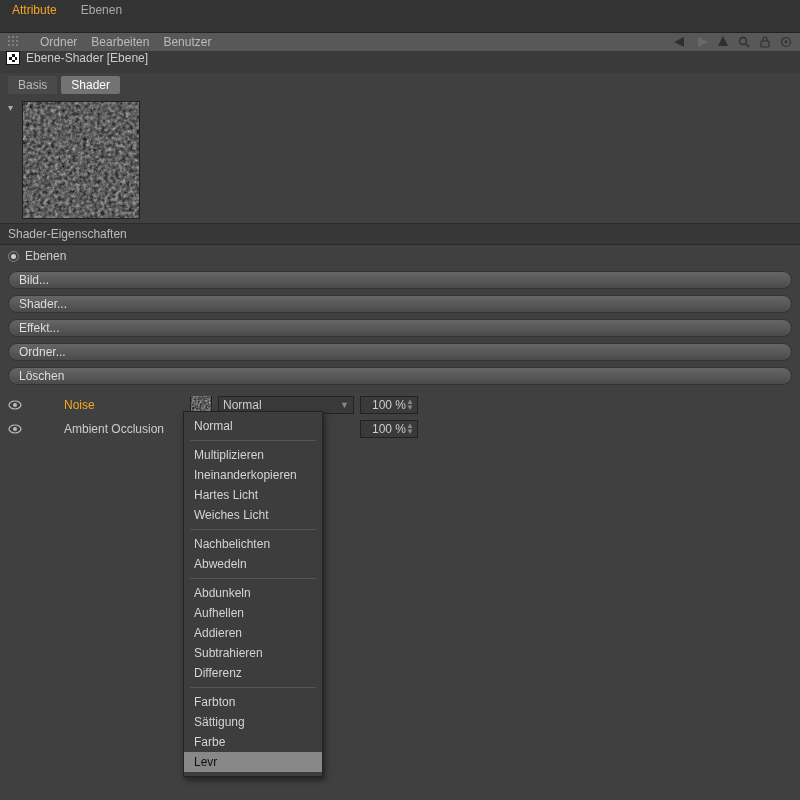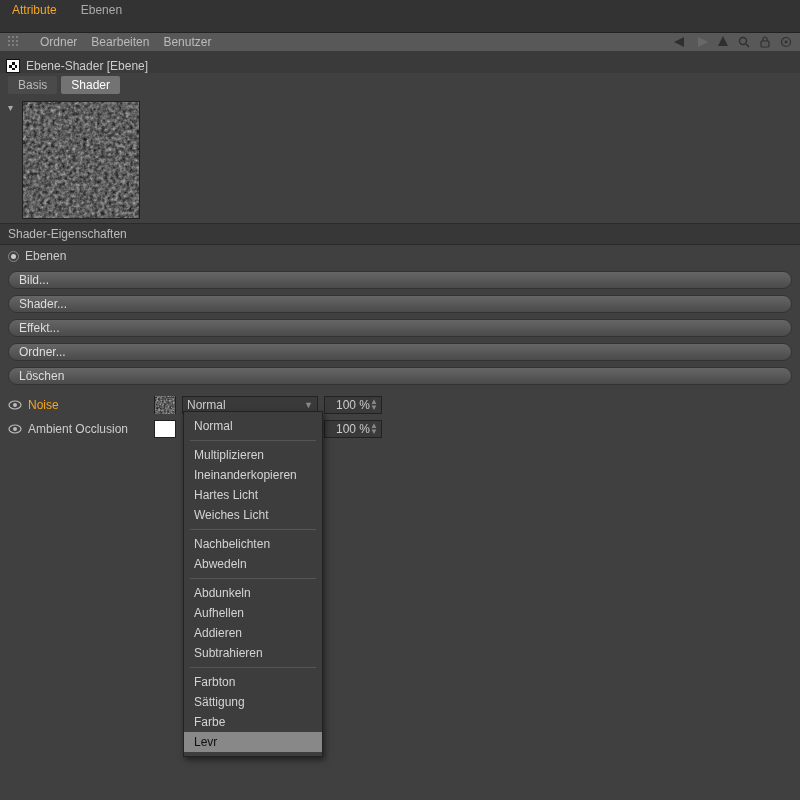--- a/index.html
+++ b/index.html
@@ -5,39 +5,39 @@
   * { margin: 0; padding: 0; box-sizing: border-box; font-family: Arial, Helvetica, sans-serif; font-size: 12px; user-select: none; }
   body { width: 800px; height: 800px; background: #404040; color: #ccc; overflow: hidden; }
   .tabs-row { display: flex; background: #333; height: 33px; border-bottom: 1px solid #222; }
   .tab { padding: 3px 12px 2px; cursor: pointer; color: #aaa; }
   .tab.active { color: #f5a623; }
   .menubar { display: flex; align-items: center; background: #585858; height: 18px; padding: 0 8px; gap: 14px; position: relative; }
   .menubar .menu-item { color: #bbb; cursor: pointer; }
   .menubar .grid-icon { width: 12px; height: 12px; margin-right: 6px; opacity: .6; }
   .menubar .right-icons { margin-left: auto; display: flex; gap: 10px; align-items: center; }
   .right-icons svg, .right-icons .ico { opacity: .75; }
-  .obj-row { display: flex; align-items: flex-end; background: #3a3a3a; height: 22px; padding: 0 6px; gap: 6px; }
+  .obj-row { display: flex; align-items: flex-start; background: #3a3a3a; height: 22px; padding: 0 6px; gap: 6px; }
   .obj-row .objicon { width: 14px; height: 14px; background: #fff; border: 1px solid #111; display:inline-block; position:relative; }
   .obj-row .objicon::before { content:""; position:absolute; inset:2px; background: repeating-conic-gradient(#111 0 90deg,#fff 0 180deg) 0 0/6px 6px; }
   .subtabs-row { display: flex; gap: 4px; padding: 3px 8px; }
   .subtab { padding: 2px 10px; border-radius: 2px; background: #4a4a4a; cursor: pointer; color: #bbb; }
   .subtab.active { background: #737373; color: #fff; }
   .preview-area { display:flex; align-items:flex-start; padding: 4px 8px; gap:4px; }
   .expander { width:10px; color:#aaa; line-height: 10px; font-size:10px; padding-top:2px; cursor:pointer;}
   .preview-img { width: 118px; height: 118px; border: 1px solid #222; background:#000; display:flex; align-items:center; justify-content:center; overflow:hidden;}
   .section-header { background: #373737; color:#bbb; padding: 3px 8px; border-top:1px solid #2a2a2a; border-bottom:1px solid #2a2a2a; }
   .ebenen-row { display:flex; align-items:center; gap:6px; padding: 4px 8px; }
   .ebenen-row .radio { width:11px; height:11px; border-radius:50%; border:1px solid #888; display:inline-flex; align-items:center; justify-content:center;}
   .ebenen-row .radio::after{content:"";width:5px;height:5px;border-radius:50%;background:#ccc;}
   .buttons-row { display:flex; gap:6px; padding: 4px 8px; flex-direction: column; }
   .pillbtn { background: linear-gradient(#666,#4a4a4a); border:1px solid #333; color:#ddd; padding:1px 10px; border-radius:10px; cursor:pointer; }
   .layer-area { position: relative; padding: 4px 8px; }
   .layer-row { display:flex; align-items:center; gap:6px; height: 24px; }
   .eye { width:14px; height:10px; display:inline-block; }
-  .layer-label { width: 120px; }
+  .layer-label { width: 120px; margin-left: 36px; }
   .layer-label.noise { color: #f5a623; }
   .swatch { width:22px; height:18px; border:1px solid #222; }
   .swatch.noise { background:#000; display:flex; align-items:center; justify-content:center; }
   .swatch.white { background:#fff; }
   .dropdown-closed { flex: 0 0 136px; height:18px; background:#3a3a3a; border:1px solid #222; display:flex; align-items:center; justify-content:space-between; padding:0 4px; cursor:pointer; }
   .spinner { width:58px; height:18px; background:#3a3a3a; border:1px solid #222; display:flex; align-items:center; justify-content:center; position:relative; }
   .spinner .arrows { position:absolute; right:3px; color:#888; font-size:8px; line-height:6px; }
   .slider-track { flex: 1; height: 18px; position: relative; }
   .dropdown-menu { position:absolute; left: 183px; top: 22px; width: 140px; background:#3d3d3d; border:1px solid #222; padding: 4px 0; z-index:10; box-shadow: 2px 3px 6px rgba(0,0,0,.5); }
   .dropdown-menu .mi { padding: 3px 10px; color:#d4d4d4; cursor:pointer; }
@@ -186,20 +186,21 @@
     <div class="mi">Hartes Licht</div>
     <div class="mi">Weiches Licht</div>
     <div class="sep"></div>
     <div class="mi">Nachbelichten</div>
     <div class="mi">Abwedeln</div>
     <div class="sep"></div>
     <div class="mi">Abdunkeln</div>
     <div class="mi">Aufhellen</div>
     <div class="mi">Addieren</div>
     <div class="mi">Subtrahieren</div>
+    <div class="mi">Differenz</div>
     <div class="sep"></div>
     <div class="mi">Farbton</div>
     <div class="mi">Sättigung</div>
     <div class="mi">Farbe</div>
     <div class="mi hover">Levr</div>
   </div>
 
   <svg class="cursor" style="left:294px; top:483px;" width="14" height="20" viewBox="0 0 14 20">
     <polygon points="0,0 0,15 4,12 7,18 9,17 6,11 11,11" fill="#000" stroke="#fff" stroke-width="1"></polygon>
   </svg>

